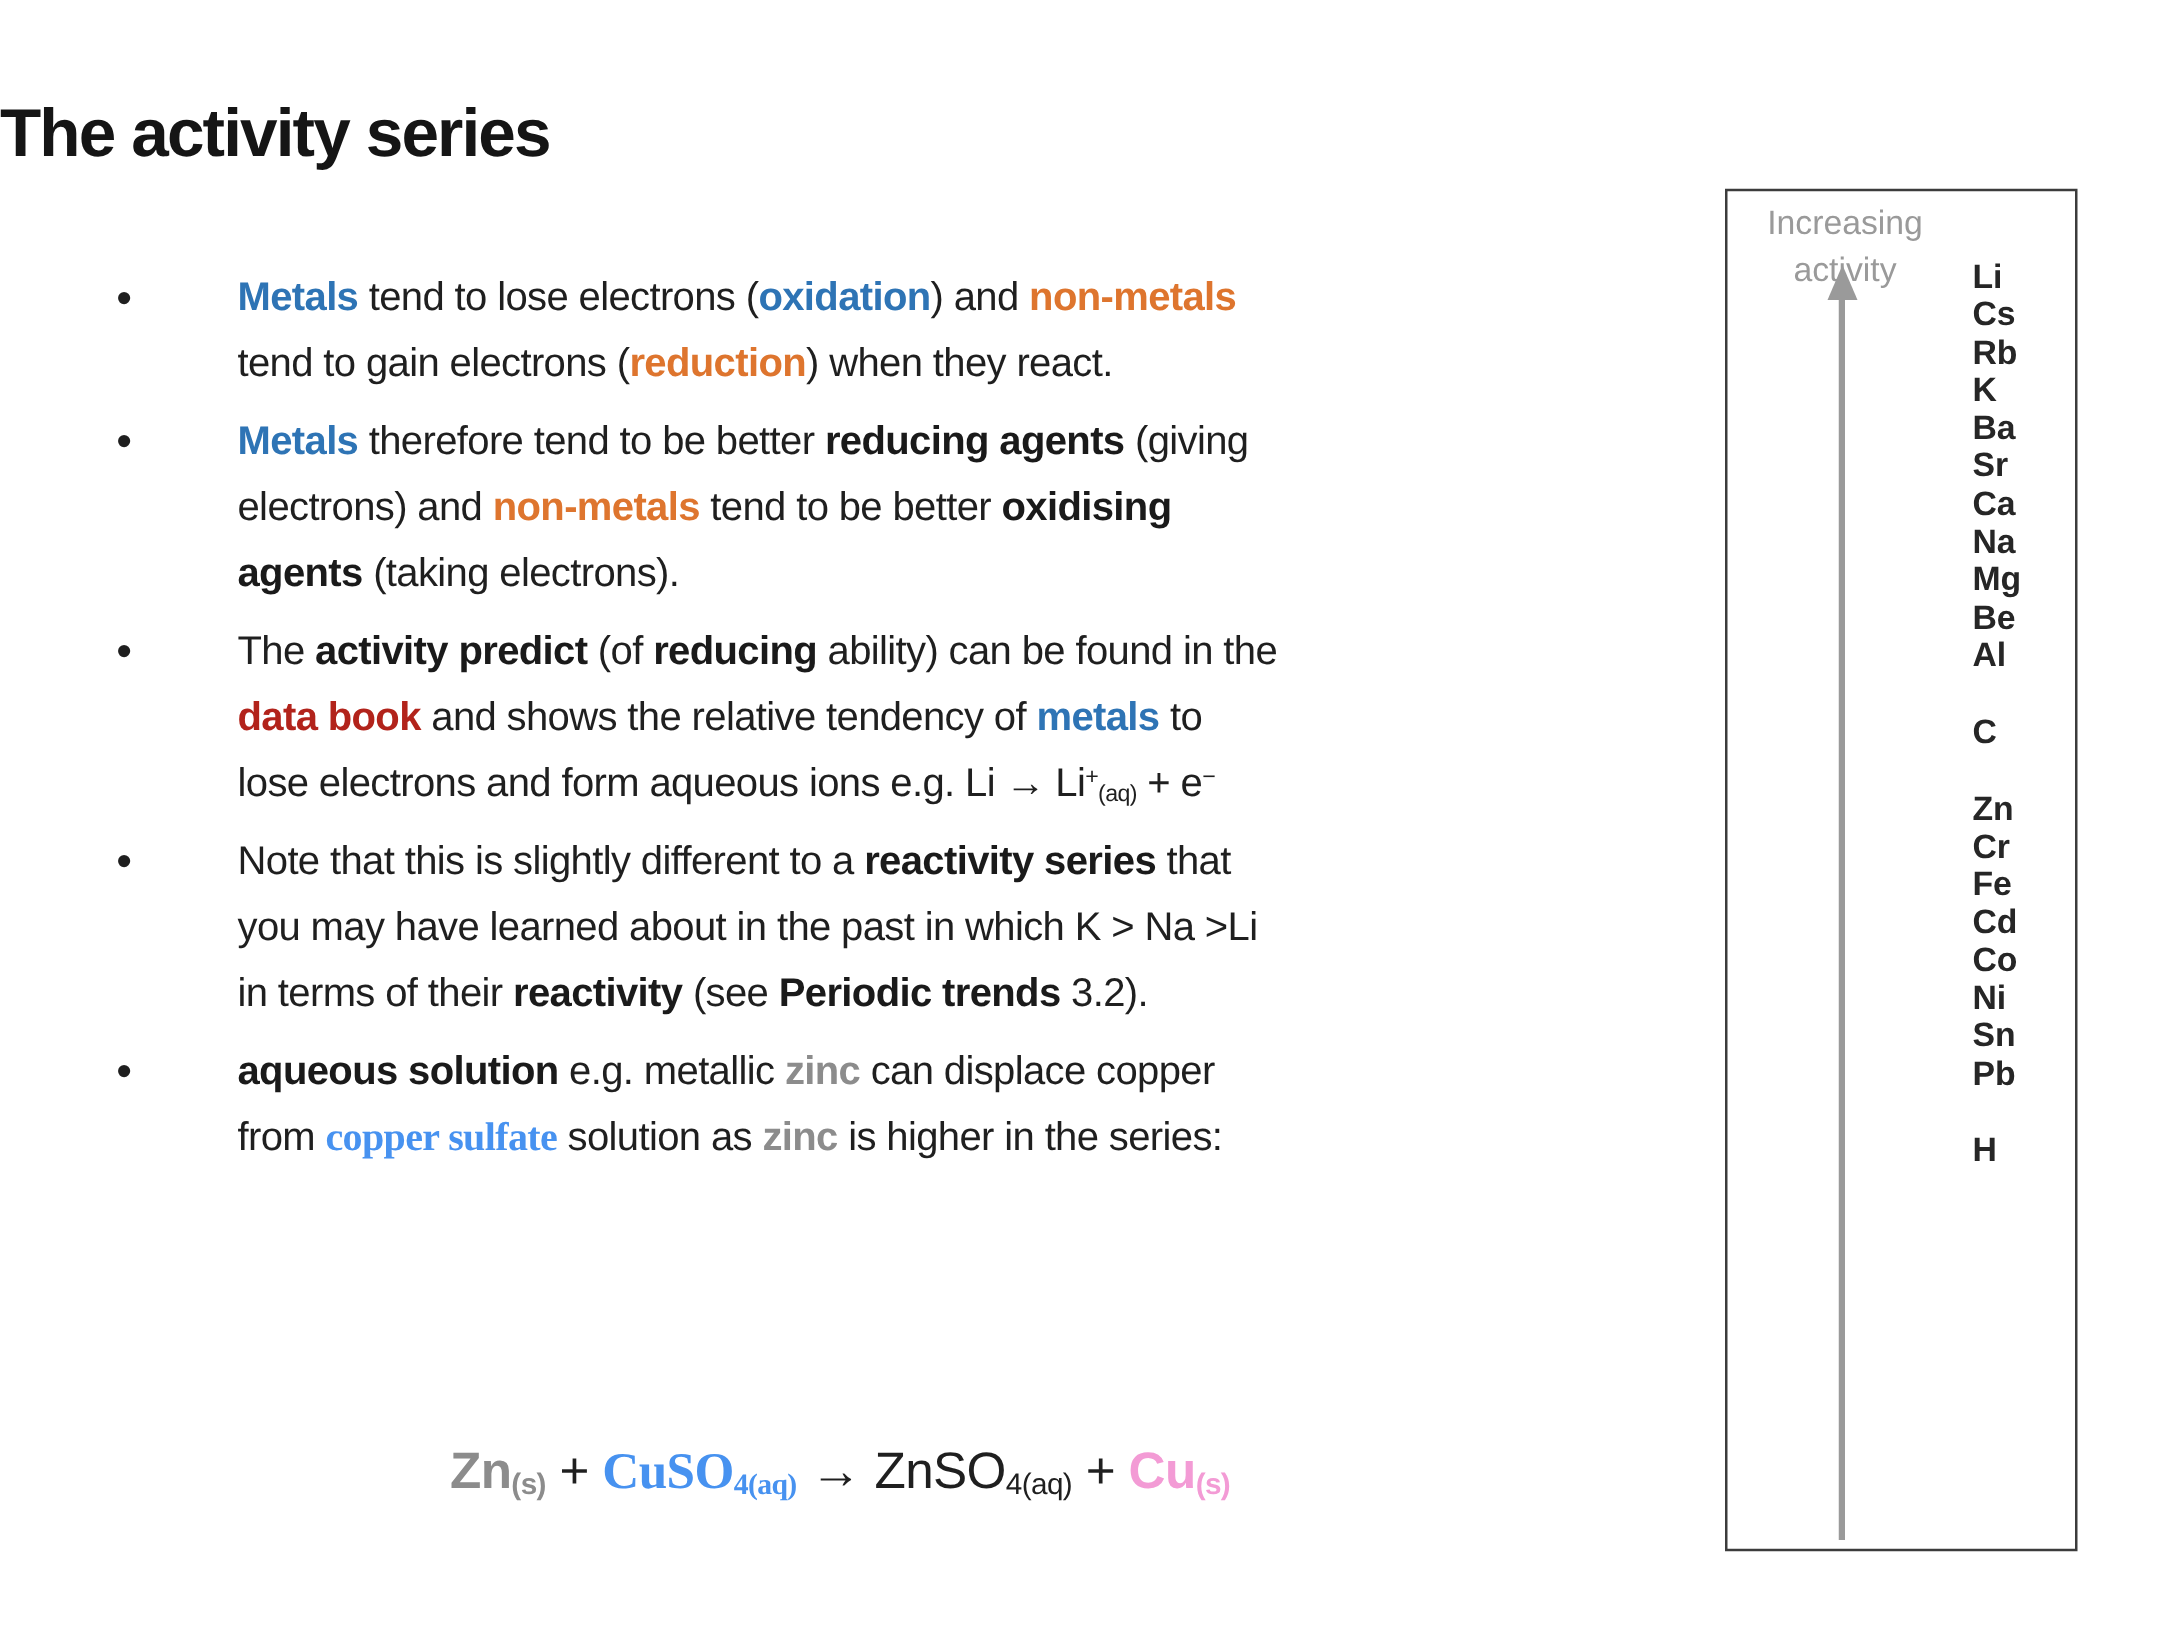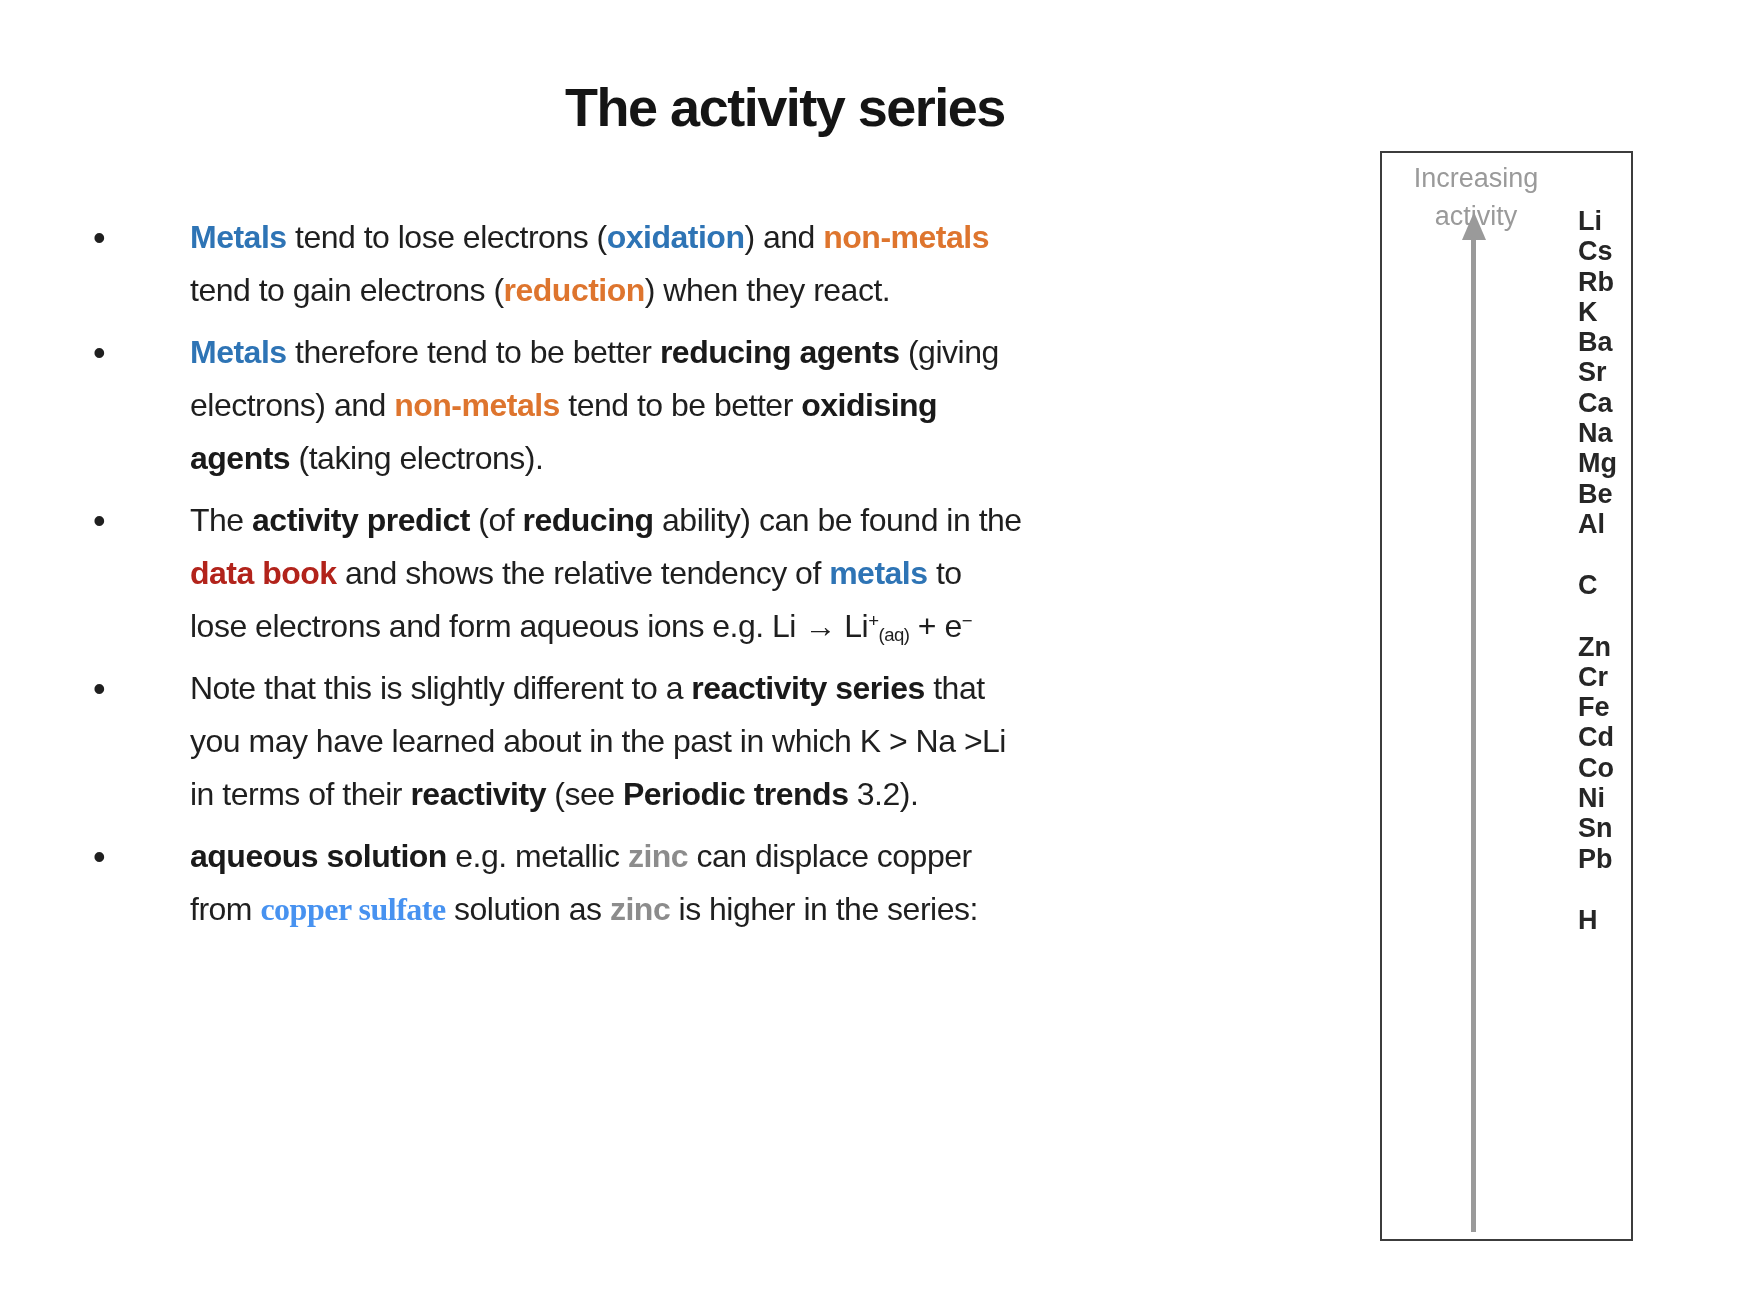--- a/index.html
+++ b/index.html
@@ -16,21 +16,21 @@
     background: #ffffff;
     color: #1f1f1f;
   }
   
   .title {
     position: absolute;
     top: 76px;
     left: 0;
     width: 1570px;
     margin: 0;
-    text-align: center;
+    text-align: left;
     font-size: 54px;
     font-weight: 700;
     letter-spacing: -1.5px;
     color: #151515;
   }
   
   .bullets {
     position: absolute;
     top: 211px;
     left: 90px;
@@ -84,21 +84,21 @@
     line-height: 53px;
     letter-spacing: -0.5px;
     white-space: pre;
     color: #1f1f1f;
   }
   
   .panel {
     position: absolute;
     left: 1380px;
     top: 151px;
-    width: 253px;
+    width: 282px;
     height: 1090px;
     border: 2px solid #3c3c3c;
     background: #ffffff;
     box-sizing: border-box;
   }
   .panel-label {
     position: absolute;
     top: 6px;
     left: 0;
     width: 188px;
@@ -167,20 +167,21 @@
 you may have learned about in the past in which K &gt; Na &gt;Li
 in terms of their </span><span class="sg-b">reactivity</span><span> (see </span><span class="sg-b">Periodic trends</span><span> 3.2).</span></span>
     </div>
     <div class="bullet">
       <span class="dot">•</span>
       <span class="btext"><span class="sg-b">aqueous solution</span><span> e.g. metallic </span><span class="sg-gray">zinc</span><span> can displace copper
 from </span><span class="sg-blue2">copper sulfate</span><span> solution as </span><span class="sg-gray">zinc</span><span> is higher in the series:</span></span>
     </div>
   </div>
 
+  <div class="equation"><span class="sg-gray">Zn</span><sub class="sg-gray">(s)</sub><span> + </span><span class="sg-blue2">CuSO</span><sub class="sg-blue2">4(aq)</sub><span> → ZnSO</span><sub>4(aq)</sub><span> + </span><span class="sg-pink">Cu</span><sub class="sg-pink">(s)</sub></div>
 
   <div class="panel">
     <div class="panel-label">
       <div>Increasing</div>
       <div>activity</div>
     </div>
     <div class="arrow-head"></div>
     <div class="arrow-line"></div>
     <div class="elements">
       <div class="el-group">

